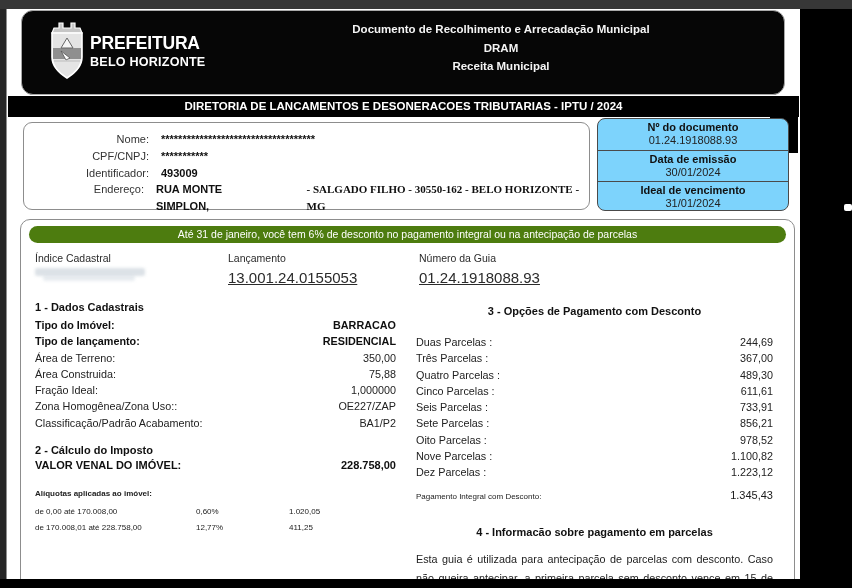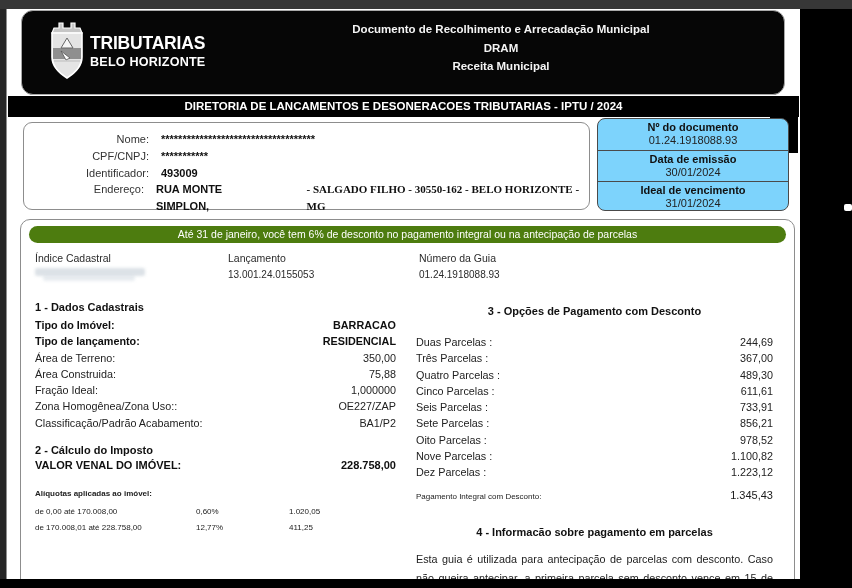--- a/index.html
+++ b/index.html
@@ -61,21 +61,21 @@
   
   .main-box {
     left:20px; top:219px; width:775px; height:378px; background:#fff;
     border:1px solid #8d8d8d; border-radius:10px; z-index:7;
   }
   .banner {
     position:absolute; left:8px; right:8px; top:6px; height:17px; background:#4d7c0f;
     border-radius:9px; color:#fff; font-size:10.5px; text-align:center; line-height:17px;
   }
   .ref-label { position:absolute; top:32px; font-size:10.5px; color:#2b2b2b; }
-  .ref-value { position:absolute; top:49px; font-size:10px; color:#2b2b2b; }
+  .ref-value { position:absolute; top:49px; font-size:15px; color:#2b2b2b;text-decoration:underline; }
   .smudge1 { position:absolute; left:14px; top:48px; width:110px; height:8px;
              background:rgba(130,150,170,0.28); filter:blur(1.5px); border-radius:2px; }
   .smudge2 { position:absolute; left:22px; top:56px; width:92px; height:5px;
              background:rgba(130,150,170,0.18); filter:blur(1.5px); border-radius:2px; }
 
   .col-left  { position:absolute; left:14px;  top:80px; width:361px; }
   .col-right { position:absolute; left:395px; top:80px; width:357px; }
 
   .sec-title { font-weight:bold; font-size:11px; line-height:15px; color:#111; }
   .kv-row { display:flex; justify-content:space-between; height:16.3px; font-size:10.8px; color:#222; }
@@ -109,21 +109,21 @@
   <div class="abs header-box">
     <svg class="crest" viewBox="0 0 38 66">
       <path d="M6 10 h5 v-5 h4 v5 h8 v-5 h4 v5 h5 l2 5 h-30 z" fill="#c6c6c6" stroke="#fff" stroke-width="1.2"></path>
       <path d="M4 15 h30 v24 c0 10 -7 16 -15 21 c-8 -5 -15 -11 -15 -21 z" fill="#e4e4e4" stroke="#ffffff" stroke-width="1.6"></path>
       <rect x="5" y="30" width="28" height="11" fill="#8f8f8f"></rect>
       <path d="M19 20 l6 10 h-12 z" fill="#f5f5f5" stroke="#666" stroke-width="1"></path>
       <path d="M13 33 l9 7 l-4 2 z" fill="#fdfdfd" stroke="#555" stroke-width="0.8"></path>
       <path d="M6 43 h26" stroke="#bbb" stroke-width="1"></path>
     </svg>
     <div class="logo-text">
-      <div class="logo-line1">TRIBUTARIAS</div>
+      <div class="logo-line1">PREFEITURA</div>
       <div class="logo-line2">BELO HORIZONTE</div>
     </div>
     <div class="header-titles">
       <div>Documento de Recolhimento e Arrecadação Municipal</div>
       <div>DRAM</div>
       <div>Receita Municipal</div>
     </div>
   </div>
 
   <div class="abs black-patch"></div>

